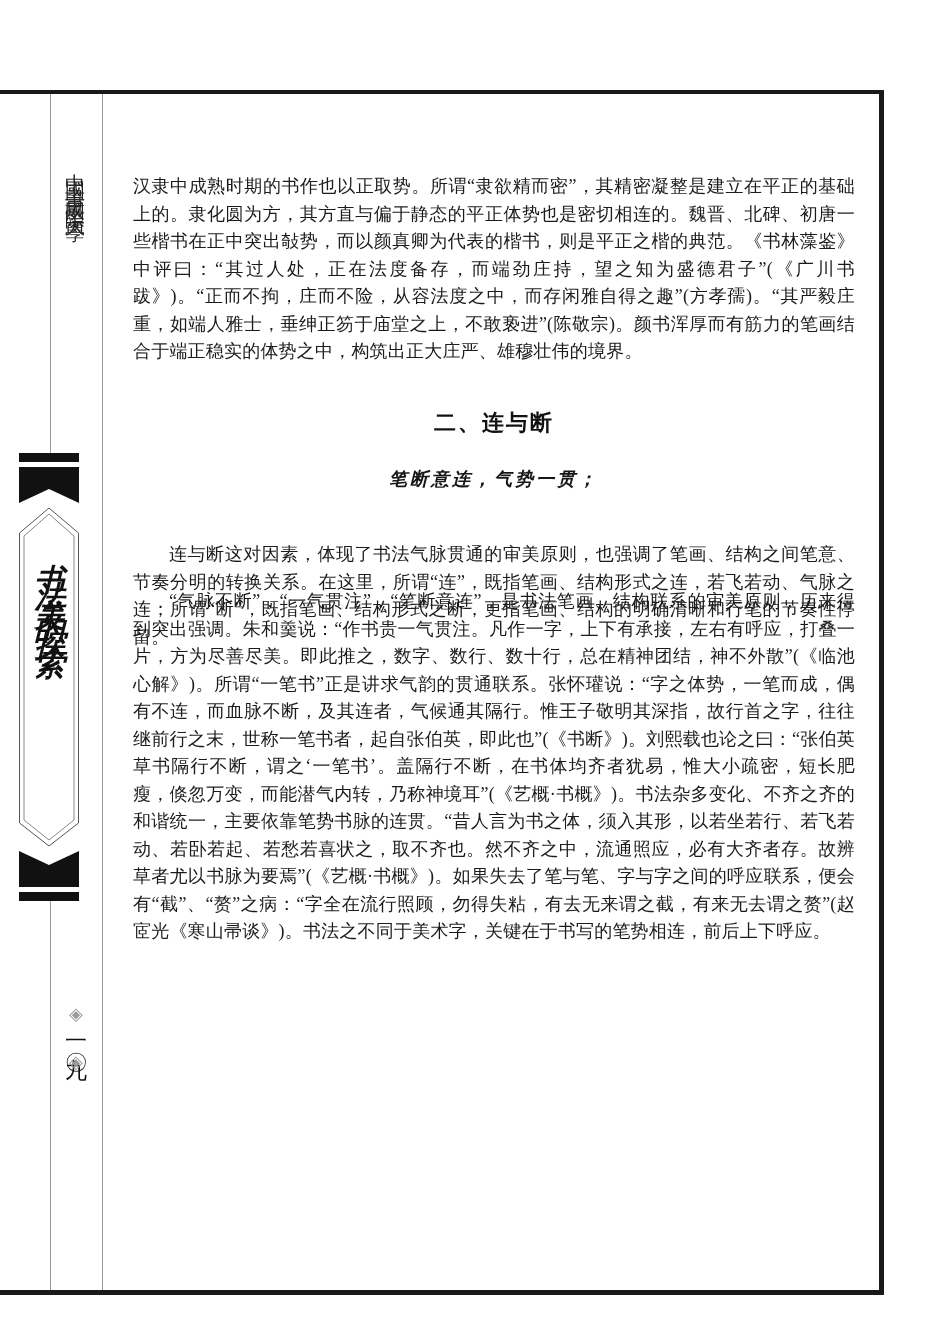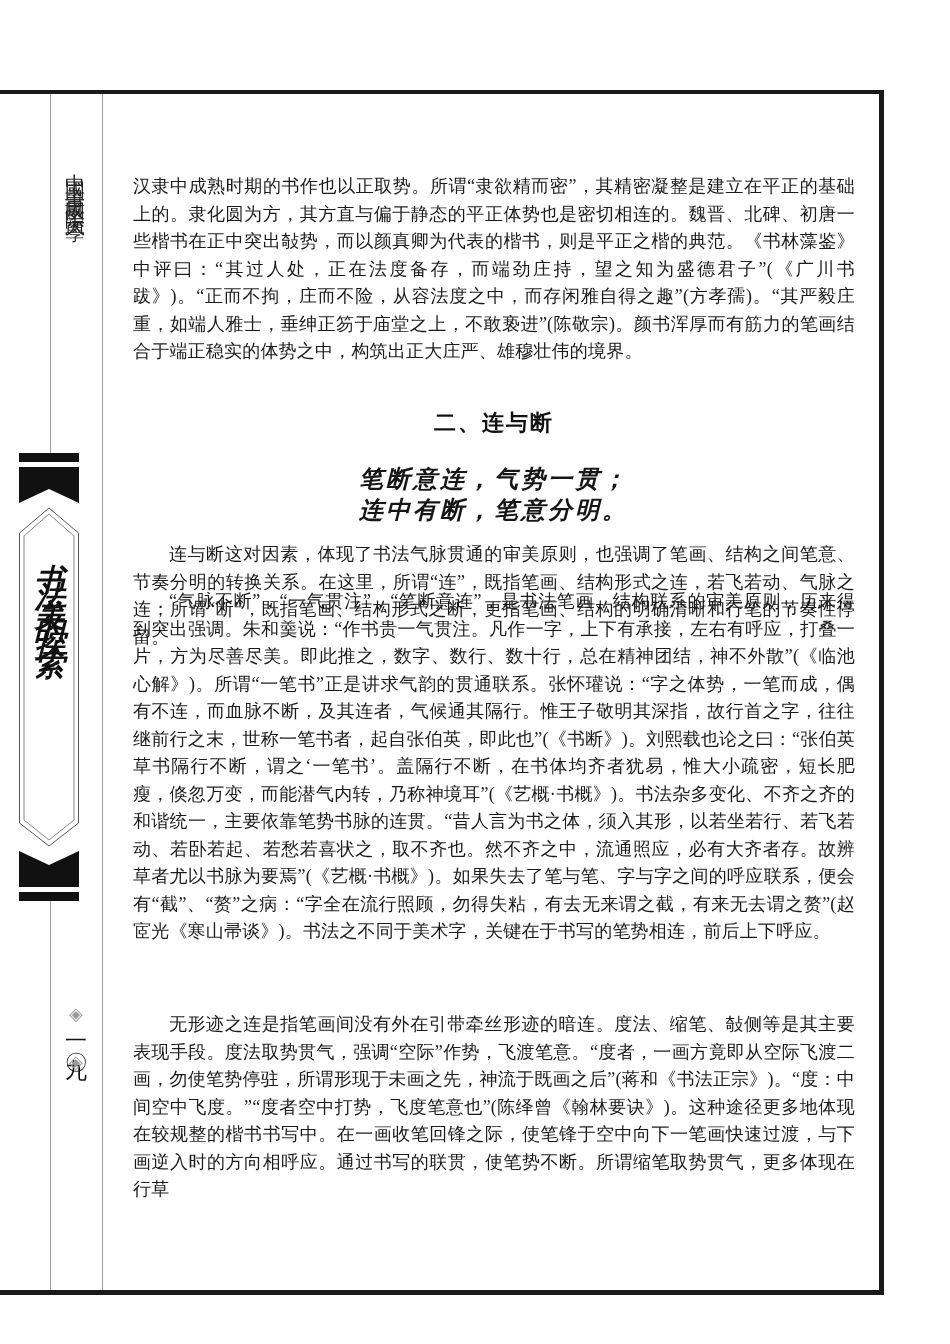--- a/index.html
+++ b/index.html
@@ -59,21 +59,21 @@
   .p5{top:1011px;}
   .section-heading{
     position:absolute; left:0; width:722px; top:408px; margin:0;
     text-align:center; font-size:22px; font-weight:bold;
     font-family:Liberation Sans, sans-serif;
     letter-spacing:2px; color:#111;
   }
   .verse{
     position:absolute; left:0; width:722px; top:463px;
     text-align:center; font-style:italic; font-weight:600;
-    font-size:24px; line-height:31px; letter-spacing:3px;
+    font-size:18px; line-height:31px; letter-spacing:3px;
     font-family:"DejaVu Serif","Liberation Serif",serif; color:#161616;
   }
 </style>
 </head>
 <body>
 
 <div class="page">
 
   <div class="rule-top"></div>
   <div class="rule-right"></div>
@@ -101,21 +101,19 @@
     <span class="diamond">◈</span>
   </div>
 
   <div class="content">
     <p class="para p1">汉隶中成熟时期的书作也以正取势。所谓“隶欲精而密”，其精密凝整是建立在平正的基础上的。隶化圆为方，其方直与偏于静态的平正体势也是密切相连的。魏晋、北碑、初唐一些楷书在正中突出敧势，而以颜真卿为代表的楷书，则是平正之楷的典范。《书林藻鉴》中评曰：“其过人处，正在法度备存，而端劲庄持，望之知为盛德君子”(《广川书跋》)。“正而不拘，庄而不险，从容法度之中，而存闲雅自得之趣”(方孝孺)。“其严毅庄重，如端人雅士，垂绅正笏于庙堂之上，不敢亵进”(陈敬宗)。颜书浑厚而有筋力的笔画结合于端正稳实的体势之中，构筑出正大庄严、雄穆壮伟的境界。</p>
 
     <h2 class="section-heading">二、连与断</h2>
 
     <div class="verse">
       <div>笔断意连，气势一贯；</div>
-      <div>连中有断，笔意分明。</div>
     </div>
 
     <p class="para indent p2">连与断这对因素，体现了书法气脉贯通的审美原则，也强调了笔画、结构之间笔意、节奏分明的转换关系。在这里，所谓“连”，既指笔画、结构形式之连，若飞若动、气脉之连；所谓“断”，既指笔画、结构形式之断，更指笔画、结构的明确清晰和行笔的节奏性停留。</p>
     <p class="para indent p3">“气脉不断”，“一气贯注”，“笔断意连”，是书法笔画、结构联系的审美原则，历来得到突出强调。朱和羹说：“作书贵一气贯注。凡作一字，上下有承接，左右有呼应，打叠一片，方为尽善尽美。即此推之，数字、数行、数十行，总在精神团结，神不外散”(《临池心解》)。所谓“一笔书”正是讲求气韵的贯通联系。张怀瓘说：“字之体势，一笔而成，偶有不连，而血脉不断，及其连者，气候通其隔行。惟王子敬明其深指，故行首之字，往往继前行之末，世称一笔书者，起自张伯英，即此也”(《书断》)。刘熙载也论之曰：“张伯英草书隔行不断，谓之‘一笔书’。盖隔行不断，在书体均齐者犹易，惟大小疏密，短长肥瘦，倏忽万变，而能潜气内转，乃称神境耳”(《艺概·书概》)。书法杂多变化、不齐之齐的和谐统一，主要依靠笔势书脉的连贯。“昔人言为书之体，须入其形，以若坐若行、若飞若动、若卧若起、若愁若喜状之，取不齐也。然不齐之中，流通照应，必有大齐者存。故辨草者尤以书脉为要焉”(《艺概·书概》)。如果失去了笔与笔、字与字之间的呼应联系，便会有“截”、“赘”之病：“字全在流行照顾，勿得失粘，有去无来谓之截，有来无去谓之赘”(赵宧光《寒山帚谈》)。书法之不同于美术字，关键在于书写的笔势相连，前后上下呼应。</p>
-    <p class="para indent p5">无形迹之连是指笔画间没有外在引带牵丝形迹的暗连。度法、缩笔、敧侧等是其主要表现手段。度法取势贯气，强调“空际”作势，飞渡笔意。“度者，一画方竟即从空际飞渡二画，勿使笔势停驻，所谓形现于未画之先，神流于既画之后”(蒋和《书法正宗》)。“度：中间空中飞度。”“度者空中打势，飞度笔意也”(陈绎曾《翰林要诀》)。这种途径更多地体现在较规整的楷书书写中。在一画收笔回锋之际，使笔锋于空中向下一笔画快速过渡，与下画逆入时的方向相呼应。通过书写的联贯，使笔势不断。所谓缩笔取势贯气，更多体现在行草</p>
   </div>
 
 </div>
 
 </body></html>

